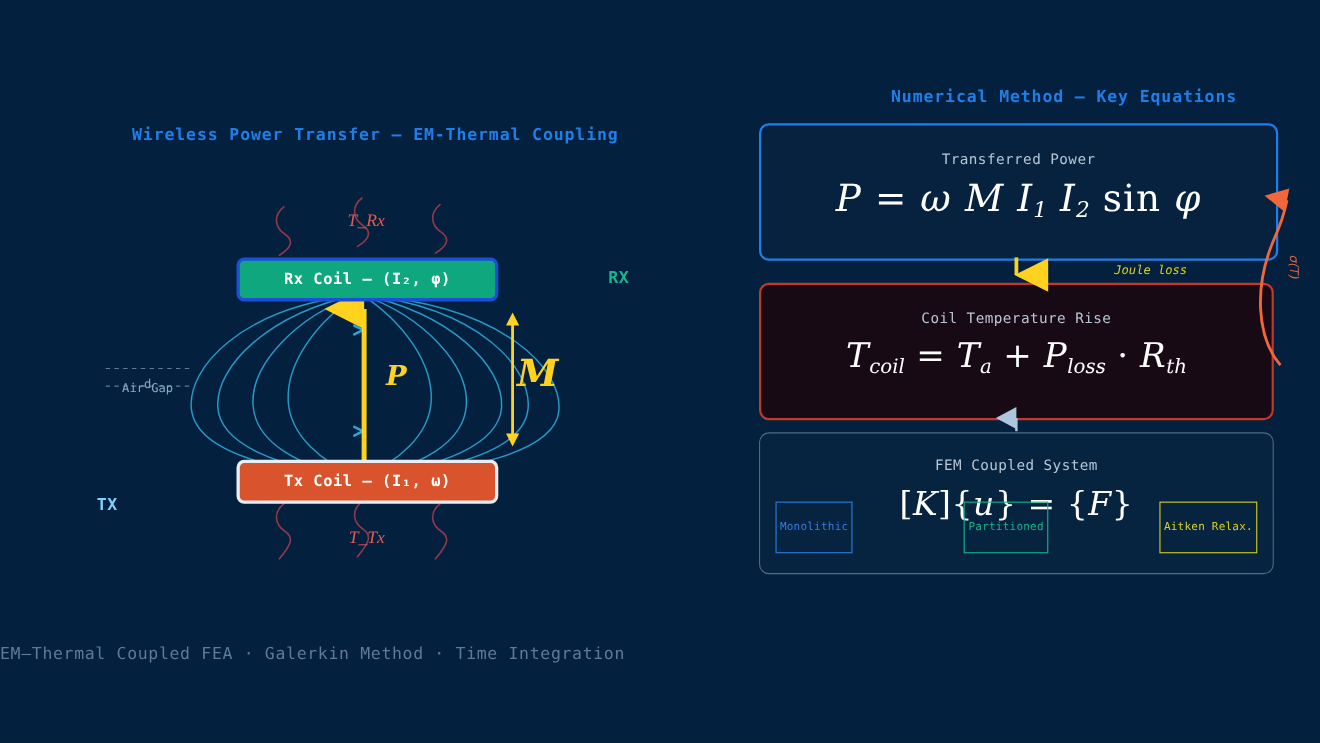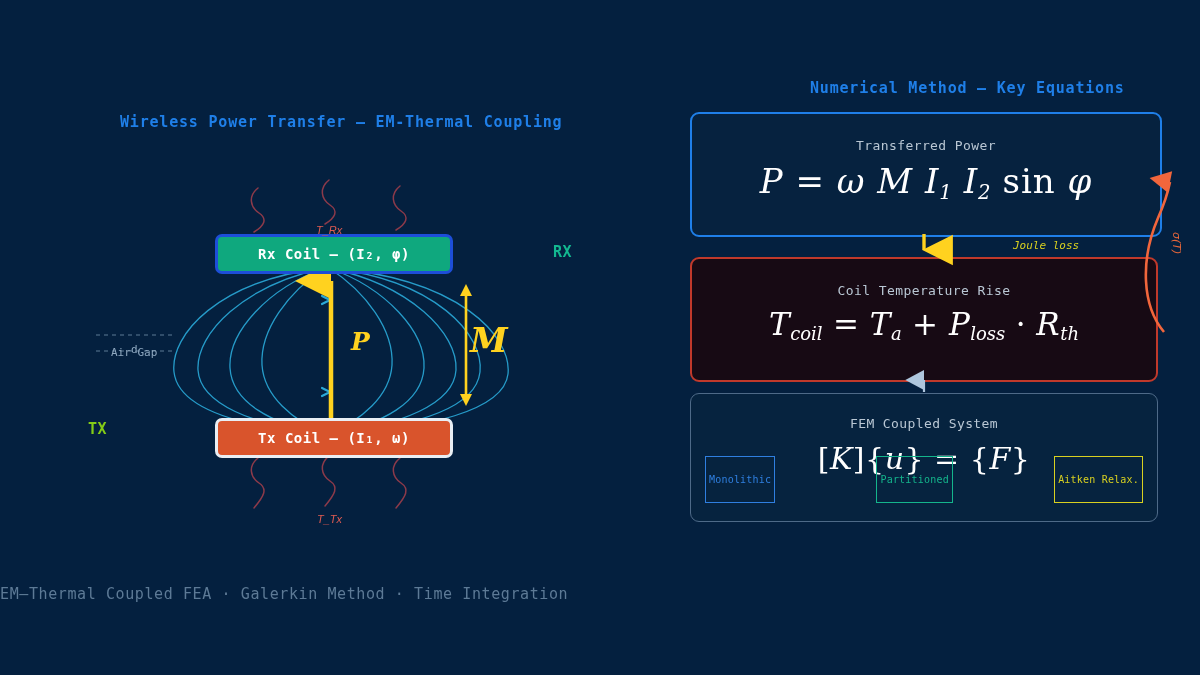--- a/index.html
+++ b/index.html
@@ -57,29 +57,28 @@
     border: 3px solid #e9eef4;
   }
 
   .side-tag {
     font-family: "DejaVu Sans Mono", "Liberation Mono", monospace;
     font-weight: bold;
     font-size: 15px;
     letter-spacing: 0.5px;
   }
   #rx-tag { left: 553px; top: 243px; color: #13b890; }
-  #tx-tag { left: 88px; top: 420px; color: #84cc16; }
+  #tx-tag { left: 88px; top: 450px; color: #7dd3fc; }
 
   .heat-tag {
-    font-family: Liberation Sans, sans-serif;
-    font-style: italic;
-    font-size: 11px;
+    font-family: Liberation Serif, serif;
+    font-style: italic;
+    font-size: 16px;
     color: #e05b52;
     white-space: nowrap;
-    margin-top: 32px;
   }
   #t-rx-tag { left: 316px; top: 192px; }
   #t-tx-tag { left: 317px; top: 481px; }
 
   .gap-text {
     font-family: "DejaVu Sans Mono", "Liberation Mono", monospace;
     font-size: 11px;
     color: #8fa8c0;
     white-space: nowrap;
   }

